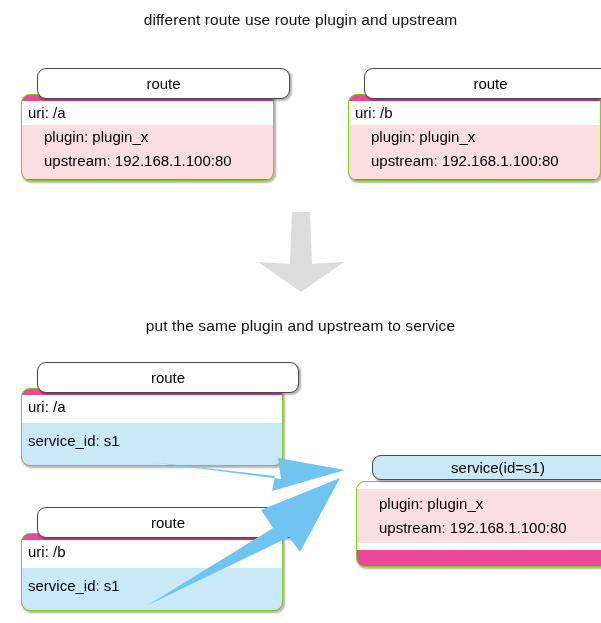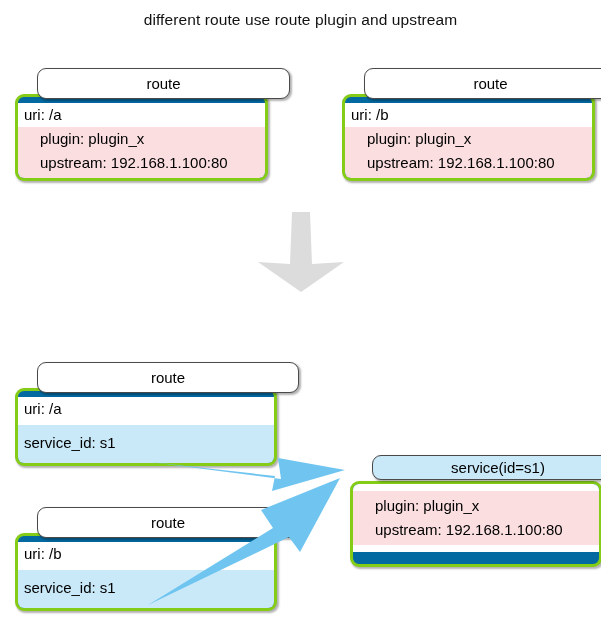--- a/index.html
+++ b/index.html
@@ -56,25 +56,25 @@
     display: flex;
     align-items: center;
     justify-content: center;
     z-index: 3;
     box-shadow: 1.5px 1.5px 2px rgba(0,0,0,0.30);
     margin-left: 32px;
   }
 
   .entity-body {
     position: absolute;
-    left: 10px;
+    left: 16px;
     box-sizing: border-box;
-    border: 3px solid #84cc16;
+    border: 1px solid #84cc16;
     border-radius: 9px;
-    background: #0369a1;
+    background: #ec4899;
     overflow: hidden;
     z-index: 2;
     box-shadow: 1.5px 1.5px 2px rgba(0,0,0,0.30);
   }
 
   .row {
     box-sizing: border-box;
     font-size: 15px;
     line-height: 20px;
     padding: 2px 0 2px 6px;
@@ -130,20 +130,21 @@
       <div class="row pink" style="padding-bottom:8px;">upstream: 192.168.1.100:80</div>
     </div>
   </div>
 
   <div class="grey-arrow" style="left:258px; top:212px; width:86px; height:80px;">
     <svg width="86" height="80" viewBox="0 0 86 80" xmlns="http://www.w3.org/2000/svg">
       <polygon points="34,0 52,0 54,52 86,50 43,80 0,50 32,52" fill="#dcdcdc"></polygon>
     </svg>
   </div>
 
+  <div class="caption caption-mid">put the same plugin and upstream to service</div>
 
   <div class="entity" style="left:5px; top:362px; width:262px; height:104px;">
     <div class="entity-head" style="width:262px; height:31px;">
       <span>route</span>
     </div>
     <div class="entity-body" style="top:26px; width:262px; height:78px;">
       <div class="row white" style="margin-top:6px; padding-bottom:6px;">uri: /a</div>
       <div class="row blue" style="padding-top:8px; padding-bottom:16px;">service_id: s1</div>
     </div>
   </div>

